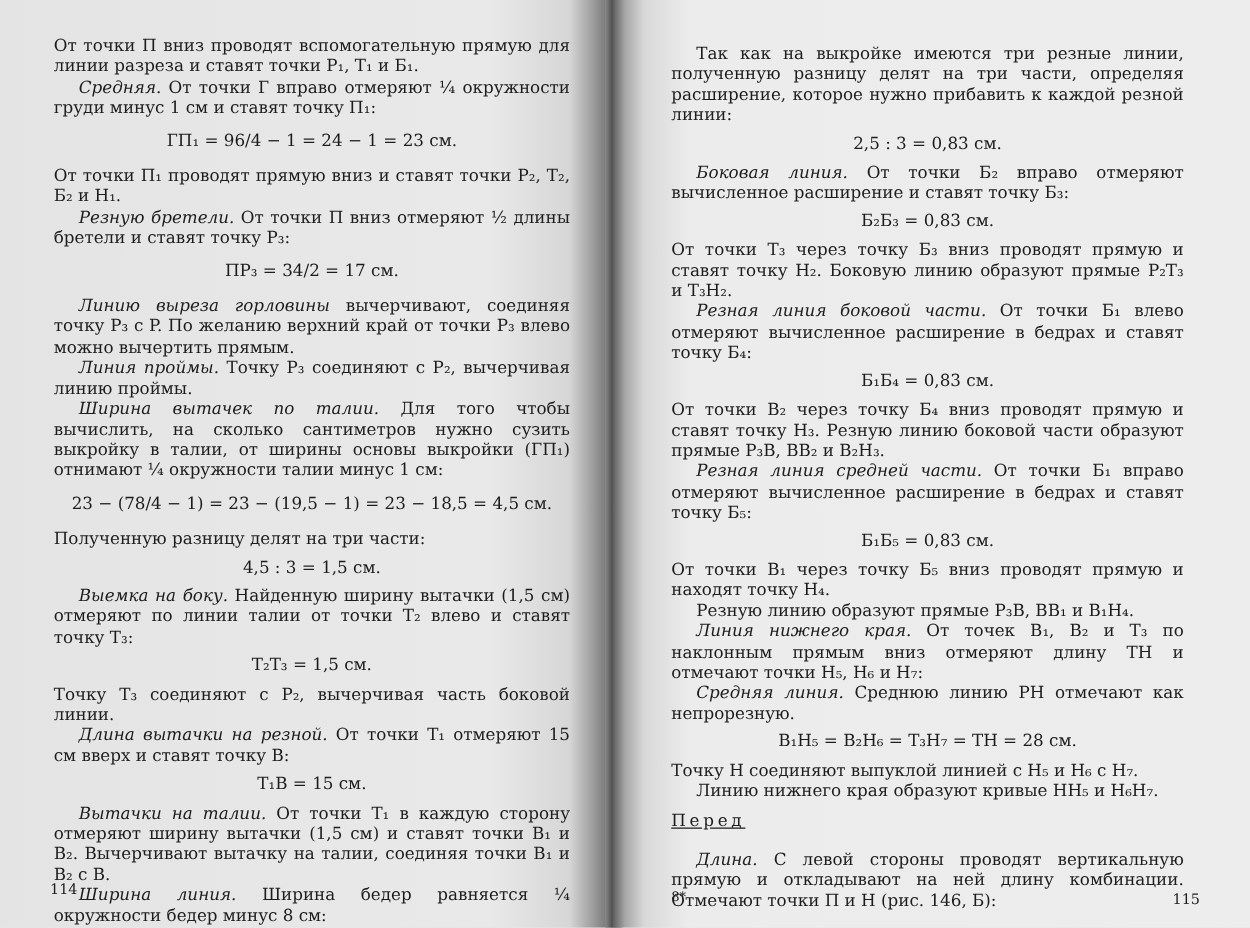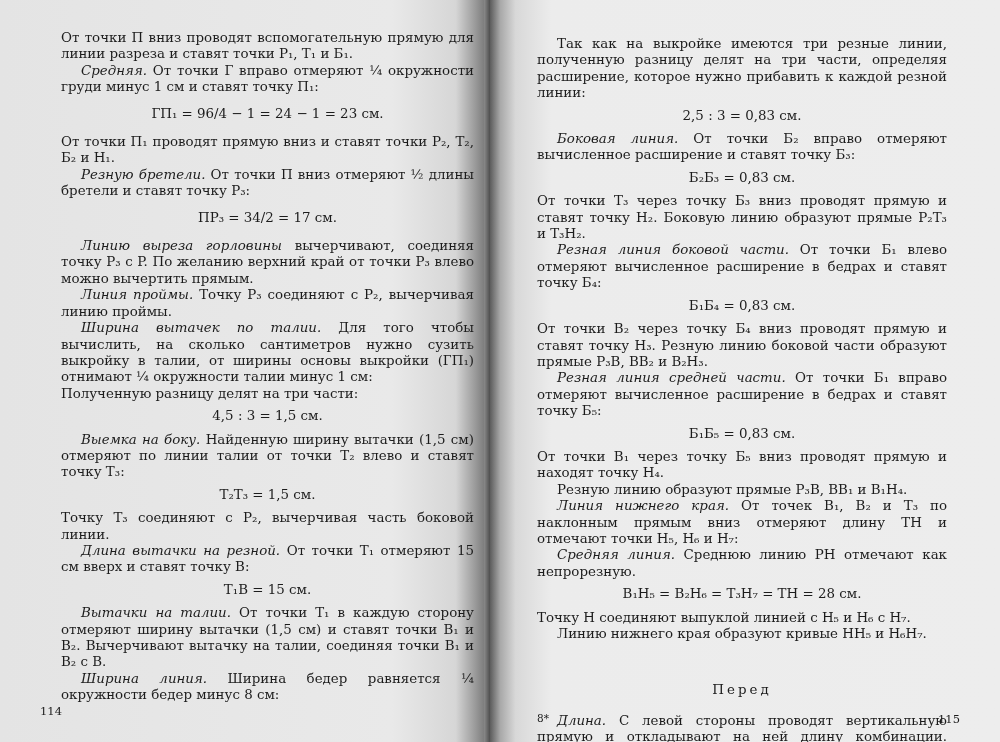--- a/index.html
+++ b/index.html
@@ -20,31 +20,31 @@
     left:490px; width:510px;
     background:linear-gradient(to right, #5c5c5c 0%, #a8a8a8 2%, #d8d8d8 5%, #ececec 12%, #ededed 100%);
   }
   .gutter {
     position:absolute; left:484px; top:0; width:14px; height:742px;
     background:linear-gradient(to right, #8a8a8a, #444 50%, #7a7a7a);
   }
   .col {
     position:absolute; font-size:13.4px; line-height:16.4px; text-align:justify;
   }
-  #col-left { left:43px; top:30px; width:413px;margin-left:18px; }
+  #col-left { left:43px; top:30px; width:413px; }
   #col-right { left:537px; top:36px; width:410px; }
   .col p { margin:0; }
   .col p.indent { text-indent:20px; }
   .col .formula {
     text-align:center; margin:6px 0 7px 0; font-size:13.4px;
   }
   .col .formula.tall { margin:10px 0 12px 0; }
   .it { font-style:italic; }
   .heading {
-    text-align:center; letter-spacing:3px; margin:40px 0 14px 0; font-size:13.4px;
+    text-align:left; letter-spacing:3px; margin:8px 0 14px 0; font-size:13.4px;text-decoration:underline;
   }
   .pagenum {
     position:absolute; font-size:11.5px;
   }
   #pagenum-left { left:40px; top:704px; }
   #pagenum-right { left:938px; top:712px; }
   #sig-mark { left:537px; top:712px; font-size:10.5px; }
 </style>
 </head>
 <body>
@@ -53,20 +53,21 @@
   <div class="col" id="col-left">
       <p class=""><span>От точки П вниз проводят вспомогательную прямую для линии разреза и ставят точки P₁, T₁ и Б₁.</span></p>
       <p class="indent"><span class="it">Средняя.</span><span> От точки Г вправо отмеряют ¼ окружности груди минус 1 см и ставят точку П₁:</span></p>
       <div class="formula tall">ГП₁ = 96/4 − 1 = 24 − 1 = 23 см.</div>
       <p class=""><span>От точки П₁ проводят прямую вниз и ставят точки P₂, T₂, Б₂ и H₁.</span></p>
       <p class="indent"><span class="it">Резную бретели.</span><span> От точки П вниз отмеряют ½ длины бретели и ставят точку P₃:</span></p>
       <div class="formula tall">ПP₃ = 34/2 = 17 см.</div>
       <p class="indent"><span class="it">Линию выреза горловины</span><span> вычерчивают, соединяя точку P₃ с P. По желанию верхний край от точки P₃ влево можно вычертить прямым.</span></p>
       <p class="indent"><span class="it">Линия проймы.</span><span> Точку P₃ соединяют с P₂, вычерчивая линию проймы.</span></p>
       <p class="indent"><span class="it">Ширина вытачек по талии.</span><span> Для того чтобы вычислить, на сколько сантиметров нужно сузить выкройку в талии, от ширины основы выкройки (ГП₁) отнимают ¼ окружности талии минус 1 см:</span></p>
+      <div class="formula tall">23 − (78/4 − 1) = 23 − (19,5 − 1) = 23 − 18,5 = 4,5 см.</div>
       <p class=""><span>Полученную разницу делят на три части:</span></p>
       <div class="formula">4,5 : 3 = 1,5 см.</div>
       <p class="indent"><span class="it">Выемка на боку.</span><span> Найденную ширину вытачки (1,5 см) отмеряют по линии талии от точки T₂ влево и ставят точку T₃:</span></p>
       <div class="formula">T₂T₃ = 1,5 см.</div>
       <p class=""><span>Точку T₃ соединяют с P₂, вычерчивая часть боковой линии.</span></p>
       <p class="indent"><span class="it">Длина вытачки на резной.</span><span> От точки T₁ отмеряют 15 см вверх и ставят точку В:</span></p>
       <div class="formula">T₁В = 15 см.</div>
       <p class="indent"><span class="it">Вытачки на талии.</span><span> От точки T₁ в каждую сторону отмеряют ширину вытачки (1,5 см) и ставят точки В₁ и В₂. Вычерчивают вытачку на талии, соединяя точки В₁ и В₂ с В.</span></p>
       <p class="indent"><span class="it">Ширина линия.</span><span> Ширина бедер равняется ¼ окружности бедер минус 8 см:</span></p>
     </div>

